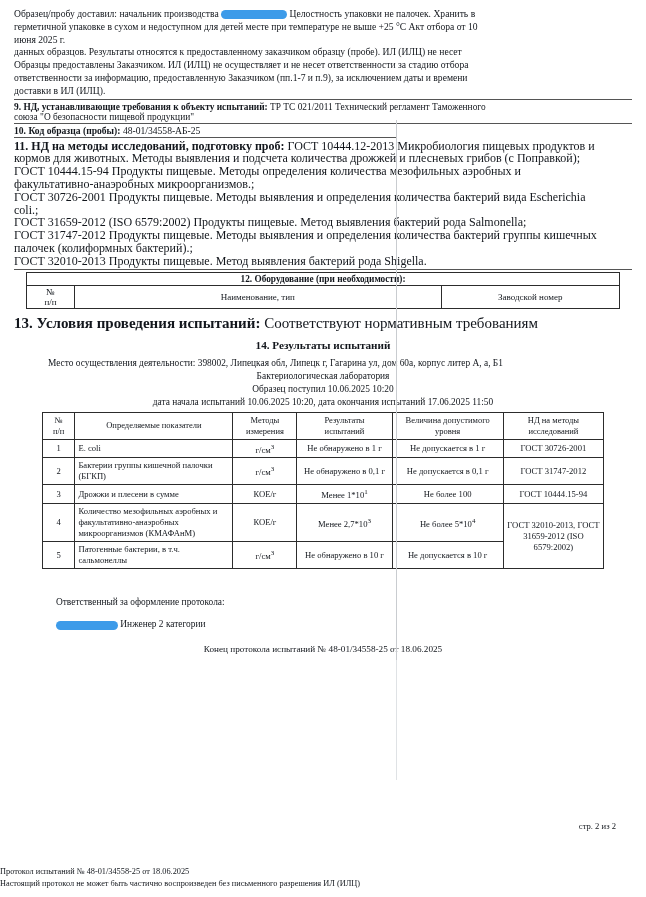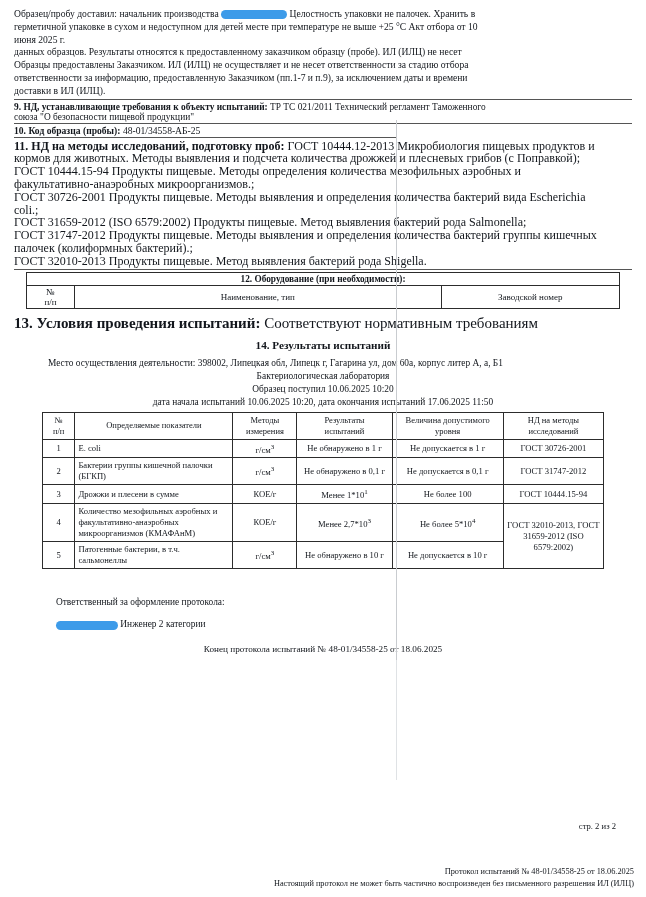--- a/index.html
+++ b/index.html
@@ -165,21 +165,21 @@
     position: absolute;
     right: 30px;
     bottom: 66px;
     font-size: 8.6px;
   }
   .footer {
     position: absolute;
     left: 0;
     right: 12px;
     bottom: 8px;
-    text-align: right;
+    text-align: left;
     font-size: 8.3px;
     line-height: 11.5px;
   }
   .vert-line {
     position: absolute;
     left: 396px;
     top: 120px;
     width: 1px;
     height: 540px;
     background: #c9ccd0;

